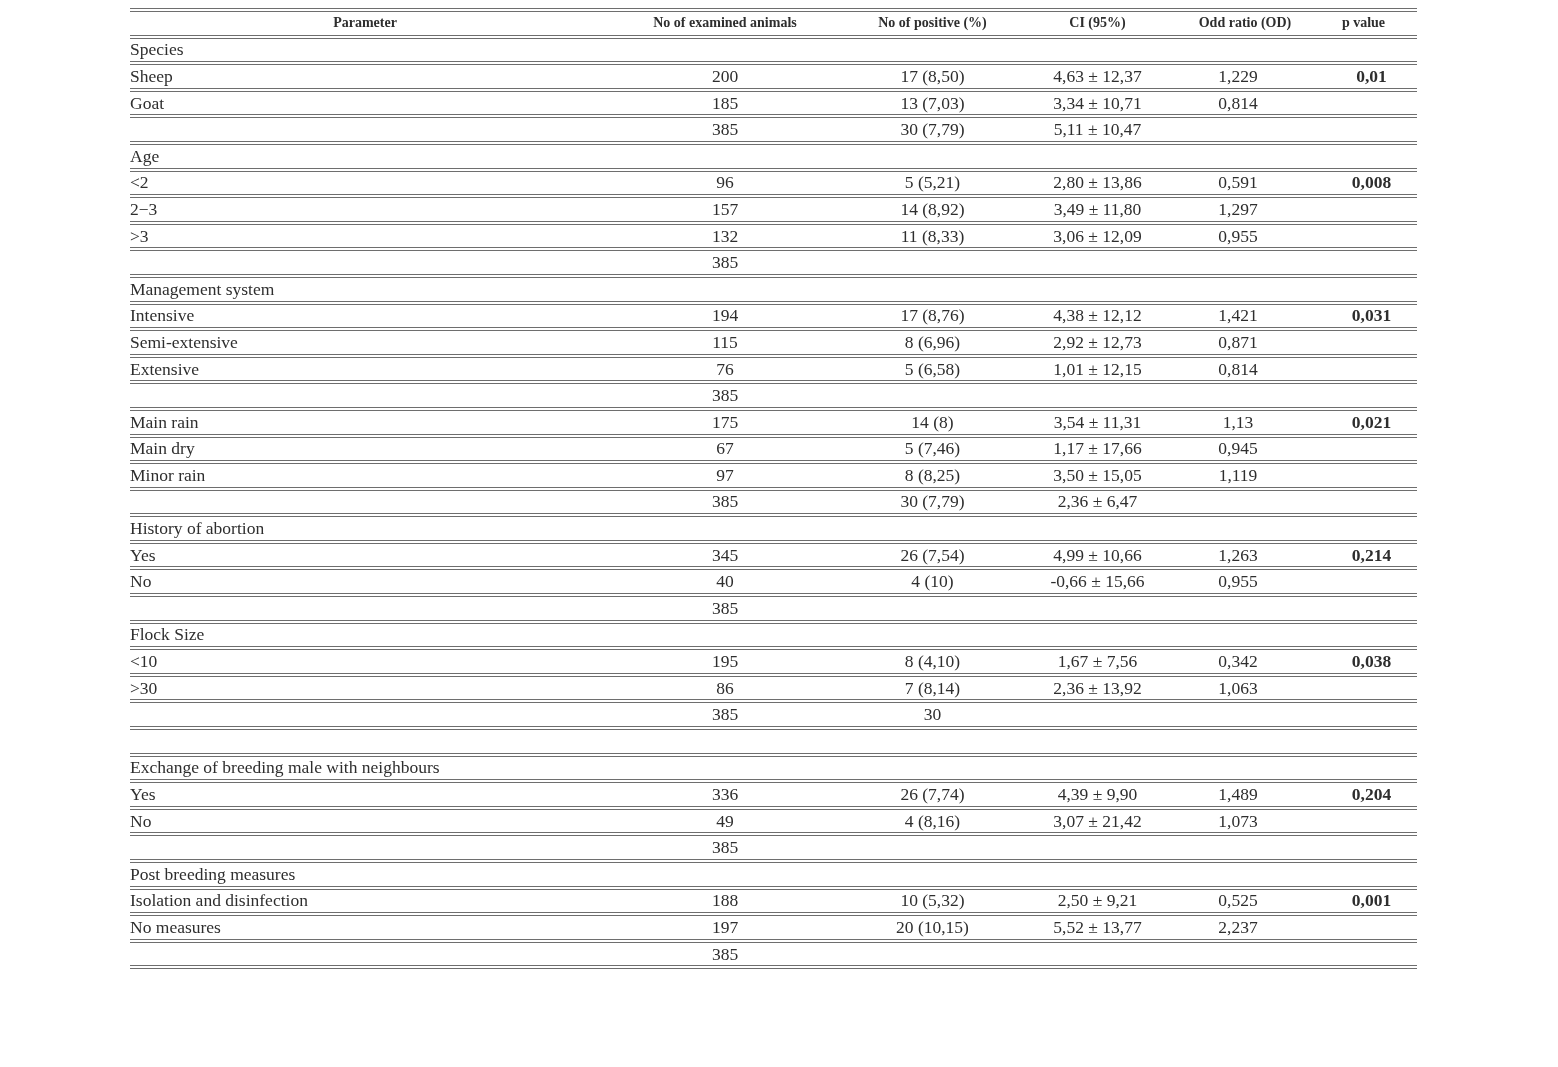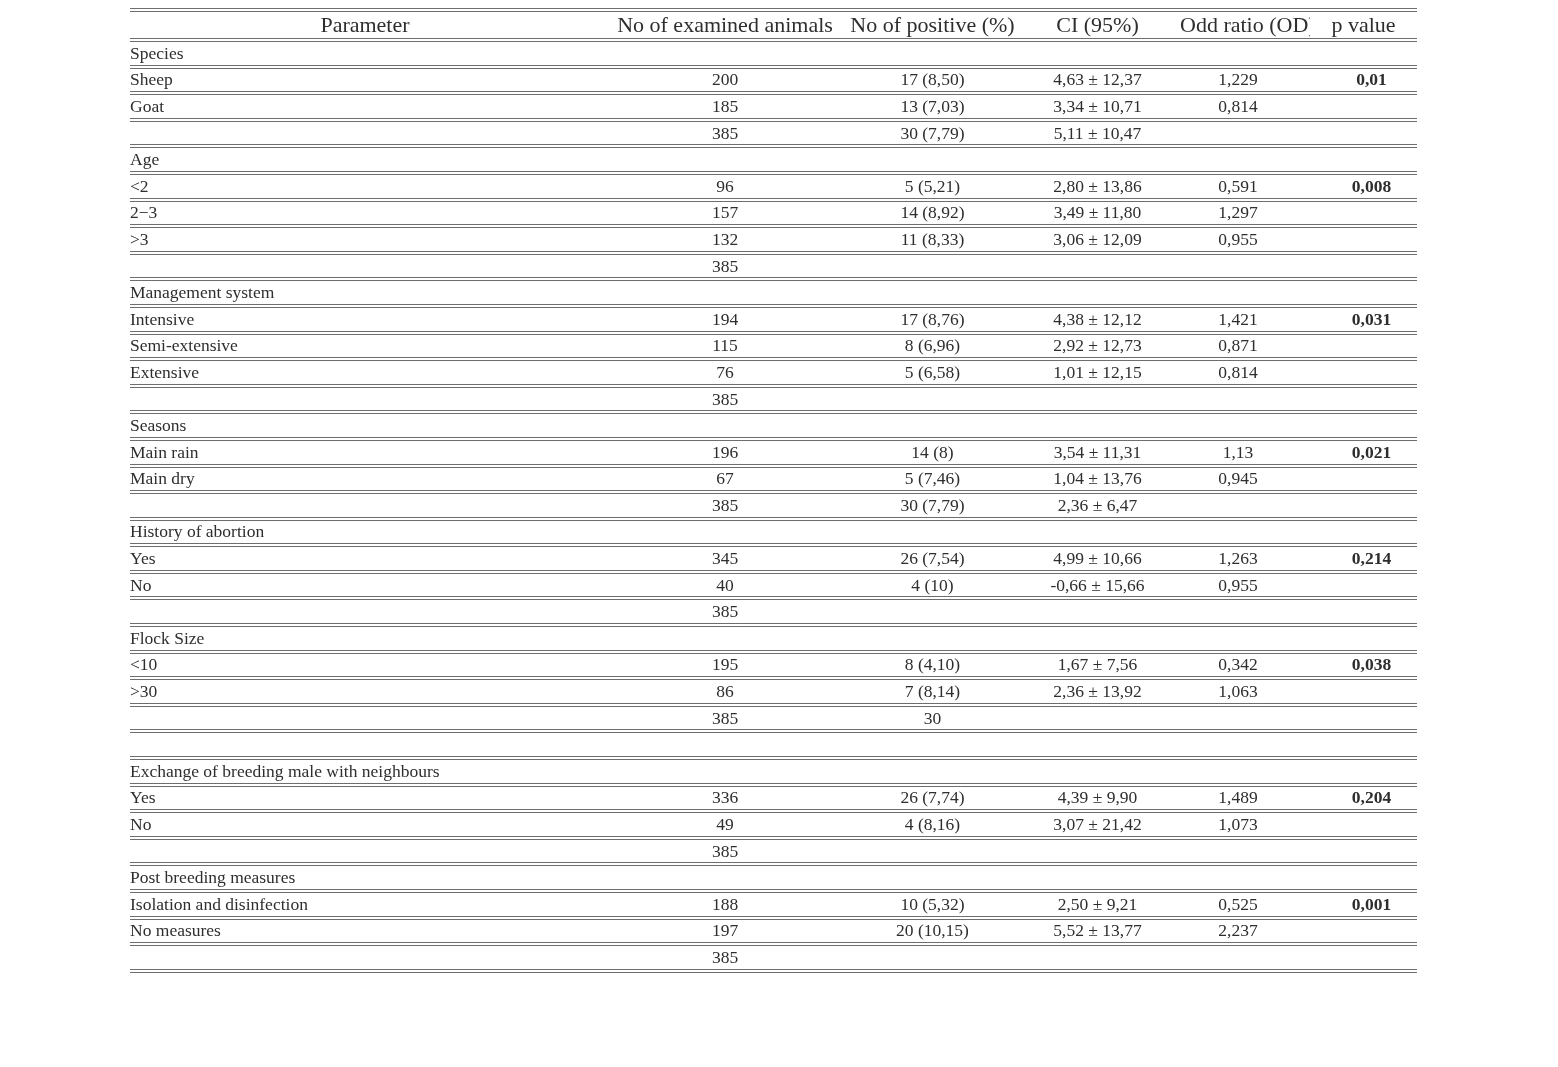--- a/index.html
+++ b/index.html
@@ -29,22 +29,22 @@
     border-bottom: 4px double #6e6e6e;
     height: 22.6px;
     padding: 0;
     font-size: 17.5px;
     font-weight: normal;
     vertical-align: middle;
     white-space: nowrap;
     overflow: hidden;
   }
   table.paper-table th {
-    font-weight: normal;
-    font-size: 22px;
+    font-weight: bold;
+    font-size: 14px;
     text-align: center;
   }
   th.param, td.param {
     text-align: left;
     padding-left: 3px;
   }
   td.num { text-align: center; }
   td.bold { font-weight: bold; }
   
   th[data-name="col-examined"]  { padding-right: 24px; margin-top: 31px; }
@@ -166,37 +166,42 @@
         <td class="num" data-name="value-cell"></td>
       </tr>
       <tr data-name="table-row">
         <td class="param" data-name="parameter-cell"></td>
         <td class="num" data-name="value-cell">385</td>
         <td class="num" data-name="value-cell"></td>
         <td class="num" data-name="value-cell"></td>
         <td class="num" data-name="value-cell"></td>
         <td class="num" data-name="value-cell"></td>
       </tr>
-      <tr data-name="section-row">
-        <td colspan="6" class="param bold" data-name="section-label">Seasons</td>
-      </tr>
       <tr data-name="table-row">
         <td class="param" data-name="parameter-cell">Main rain</td>
-        <td class="num" data-name="value-cell">196</td>
+        <td class="num" data-name="value-cell">175</td>
         <td class="num" data-name="value-cell">14 (8)</td>
         <td class="num" data-name="value-cell">3,54 ± 11,31</td>
         <td class="num" data-name="value-cell">1,13</td>
         <td class="num" data-name="value-cell">0,021</td>
       </tr>
       <tr data-name="table-row">
         <td class="param" data-name="parameter-cell">Main dry</td>
         <td class="num" data-name="value-cell">67</td>
         <td class="num" data-name="value-cell">5 (7,46)</td>
-        <td class="num" data-name="value-cell">1,04 ± 13,76</td>
+        <td class="num" data-name="value-cell">1,17 ± 17,66</td>
         <td class="num" data-name="value-cell">0,945</td>
+        <td class="num" data-name="value-cell"></td>
+      </tr>
+      <tr data-name="table-row">
+        <td class="param" data-name="parameter-cell">Minor rain</td>
+        <td class="num" data-name="value-cell">97</td>
+        <td class="num" data-name="value-cell">8 (8,25)</td>
+        <td class="num" data-name="value-cell">3,50 ± 15,05</td>
+        <td class="num" data-name="value-cell">1,119</td>
         <td class="num" data-name="value-cell"></td>
       </tr>
       <tr data-name="table-row">
         <td class="param" data-name="parameter-cell"></td>
         <td class="num" data-name="value-cell">385</td>
         <td class="num" data-name="value-cell">30 (7,79)</td>
         <td class="num" data-name="value-cell">2,36 ± 6,47</td>
         <td class="num" data-name="value-cell"></td>
         <td class="num" data-name="value-cell"></td>
       </tr>

